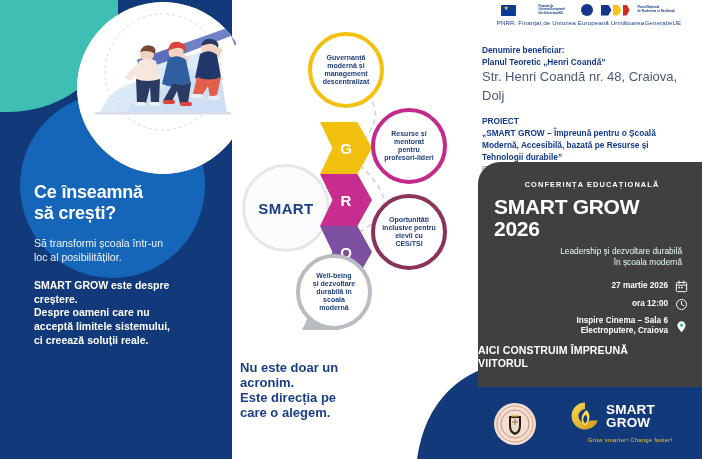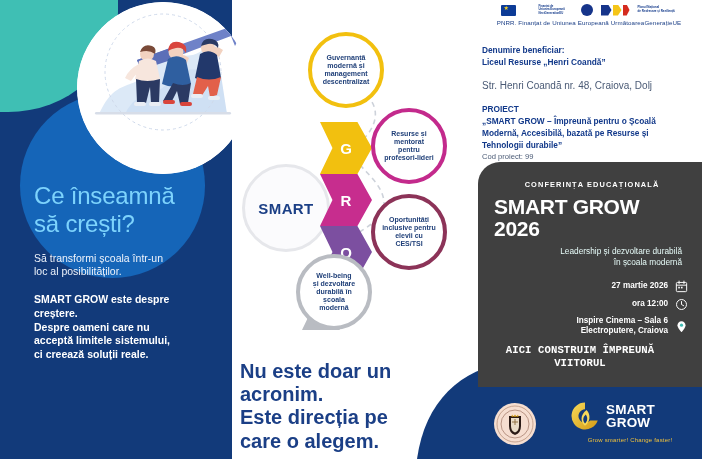--- a/index.html
+++ b/index.html
@@ -26,21 +26,21 @@
     background:#1565b8; border-radius:50%; z-index:4;
   }
   .hero-circle{
     position:absolute; left:77px; top:2px; width:172px; height:172px;
     background:#ffffff; border-radius:50%; z-index:5; overflow:hidden;
   }
   .hero-svg{ position:absolute; left:0; top:0; }
 
   .left-content{ position:absolute; left:34px; top:182px; width:182px; z-index:6; color:#ffffff; }
   .q-title{
-    font-size:24px; font-weight:normal; line-height:1.18; color:#7dd3fc; letter-spacing:-0.2px;
+    font-size:18px; font-weight:bold; line-height:1.18; color:#ffffff; letter-spacing:-0.2px;
   }
   .q-line{ font-size:10.5px; line-height:1.32; color:#eef3fb; margin-top:13px; font-weight:400; }
   .q-strong{ font-size:10.5px; line-height:1.3; color:#ffffff; font-weight:bold; margin-top:14px; }
 
   
   .center{ position:absolute; left:232px; top:0; width:238px; height:459px; z-index:6; }
   .diagram{ position:absolute; left:0; top:14px; width:238px; height:340px; }
   .bubble{
     position:absolute; border-radius:50%; background:#ffffff;
     display:flex; align-items:center; justify-content:center; text-align:center;
@@ -68,21 +68,21 @@
   }
   .chev-g{ top:0;   background:#f2c00f; }
   .chev-r{ top:52px;background:#c72d8e; }
   .chev-o{ top:104px;background:#7c4fa0; }
   .chev-w{ top:156px;background:#b9bcc2; left:-18px; }
 
   .dashline{ position:absolute; left:0; top:0; width:238px; height:340px; pointer-events:none; }
 
   .acronym{
     position:absolute; left:8px; top:360px; width:215px;
-    font-size:20px; font-weight:bold; color:#1b3f86; line-height:1.16;
+    font-size:13px; font-weight:bold; color:#1b3f86; line-height:1.16;
   }
 
   
   .swoosh{
     position:absolute; left:399px; top:362px; width:115px; height:97px; z-index:5;
   }
 
   
   .right{ position:absolute; left:470px; top:0; width:232px; height:459px; z-index:7; }
 
@@ -98,21 +98,21 @@
   .pnrr-red{ width:7px;height:11px;background:#d52b1e;clip-path:polygon(0 0,60% 0,100% 50%,60% 100%,0 100%); }
   .pnrr-txt{ font-size:3px; color:#12398a; font-weight:bold; line-height:1.2; width:40px; }
 
   .pnrr-caption{
     position:absolute; left:8px; top:19px; width:222px; text-align:center;
     font-size:6.2px; color:#1b3f86; letter-spacing:0.1px;
   }
 
   .benef{ position:absolute; left:12px; top:44px; width:215px; }
   .b-lbl{ font-size:8.3px; font-weight:bold; color:#12398a; line-height:1.45; }
-  .b-sub{ font-size:10px; color:#4a5a75; line-height:1.45;margin-top:11px; }
+  .b-sub{ font-size:13px; color:#4a5a75; line-height:1.45; }
   .b-gap{ height:9px; }
   .b-proj{ font-size:8.3px; font-weight:bold; color:#12398a; line-height:1.45; }
   .b-code{ font-size:7.6px; color:#4a5a75; line-height:1.5; }
 
   .teal-panel{
     position:absolute; left:8px; top:162px; width:228px; height:225px;
     background:#404040; border-top-left-radius:22px;
   }
   .conf-kicker{
     position:absolute; left:0; top:18px; width:100%; text-align:center;
@@ -124,22 +124,22 @@
   }
   .conf-sub{
     position:absolute; left:0; top:84px; width:204px; text-align:right;
     font-size:8.3px; color:#e6fbf8; line-height:1.35;
   }
   .meta{ position:absolute; left:0; top:118px; width:224px; }
   .meta-row{ display:flex; align-items:center; justify-content:flex-end; gap:7px; margin-bottom:5px; padding-right:14px; }
   .meta-txt{ font-size:8.2px; font-weight:bold; color:#ffffff; text-align:right; line-height:1.25; }
   .ic{ width:13px; height:13px; flex:0 0 13px; }
   .conf-cta{
-    position:absolute; left:0; top:182px; width:204px; text-align:center;
-    font-size:10.6px; font-weight:bold; color:#ffffff; line-height:1.26; letter-spacing:0.1px;font-family:Liberation Mono, monospace;
+    position:absolute; left:0; top:182px; width:204px; text-align:left;
+    font-size:10.6px; font-weight:bold; color:#ffffff; line-height:1.26; letter-spacing:0.1px;
   }
 
   .footer-band{
     position:absolute; left:0; top:387px; width:232px; height:72px;
     background:#123a7a;
   }
   .school-seal{
     position:absolute; left:24px; top:16px; width:42px; height:42px; border-radius:50%;
     background:#f6ded0; display:flex; align-items:center; justify-content:center;
   }
@@ -301,21 +301,21 @@
           <div class="pnrr-red"></div>
       </div>
       <div class="pnrr-txt" style="white-space:pre-line">Planul Național
 de Redresare și Reziliență</div>
     </div>
 
     <div class="pnrr-caption">PNRR. Finanțat de Uniunea Europeană UrmătoareaGenerațieUE</div>
 
     <div class="benef">
       <div class="b-lbl">Denumire beneficiar:</div>
-      <div class="b-lbl">Liceul Resurse „Henri Coandă”</div>
+      <div class="b-lbl">Planul Teoretic „Henri Coandă”</div>
       <div class="b-sub">Str. Henri Coandă nr. 48, Craiova, Dolj</div>
       <div class="b-gap"></div>
       <div class="b-proj">PROIECT</div>
       <div class="b-proj" style="white-space:pre-line">„SMART GROW – Împreună pentru o Școală
 Modernă, Accesibilă, bazată pe Resurse și
 Tehnologii durabile”</div>
       <div class="b-code">Cod proiect: 99</div>
     </div>
 
     <div class="teal-panel">

